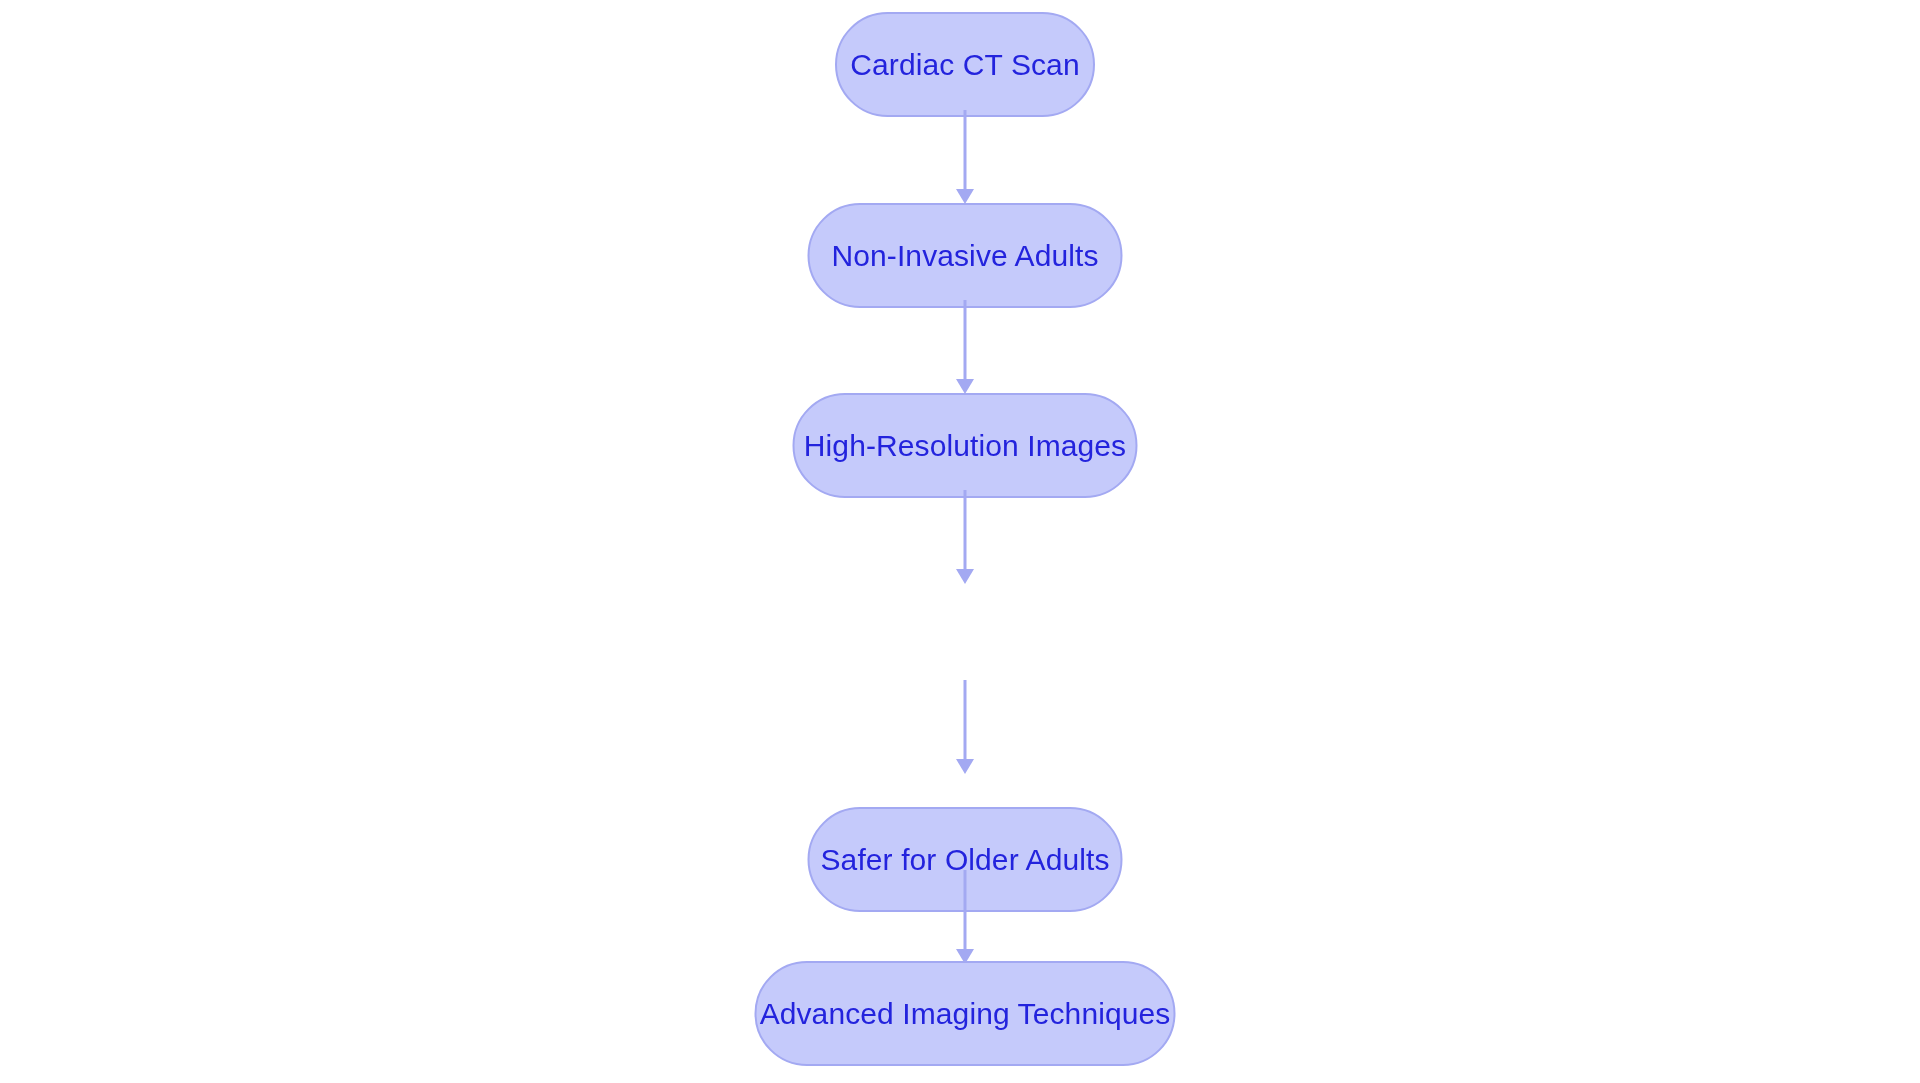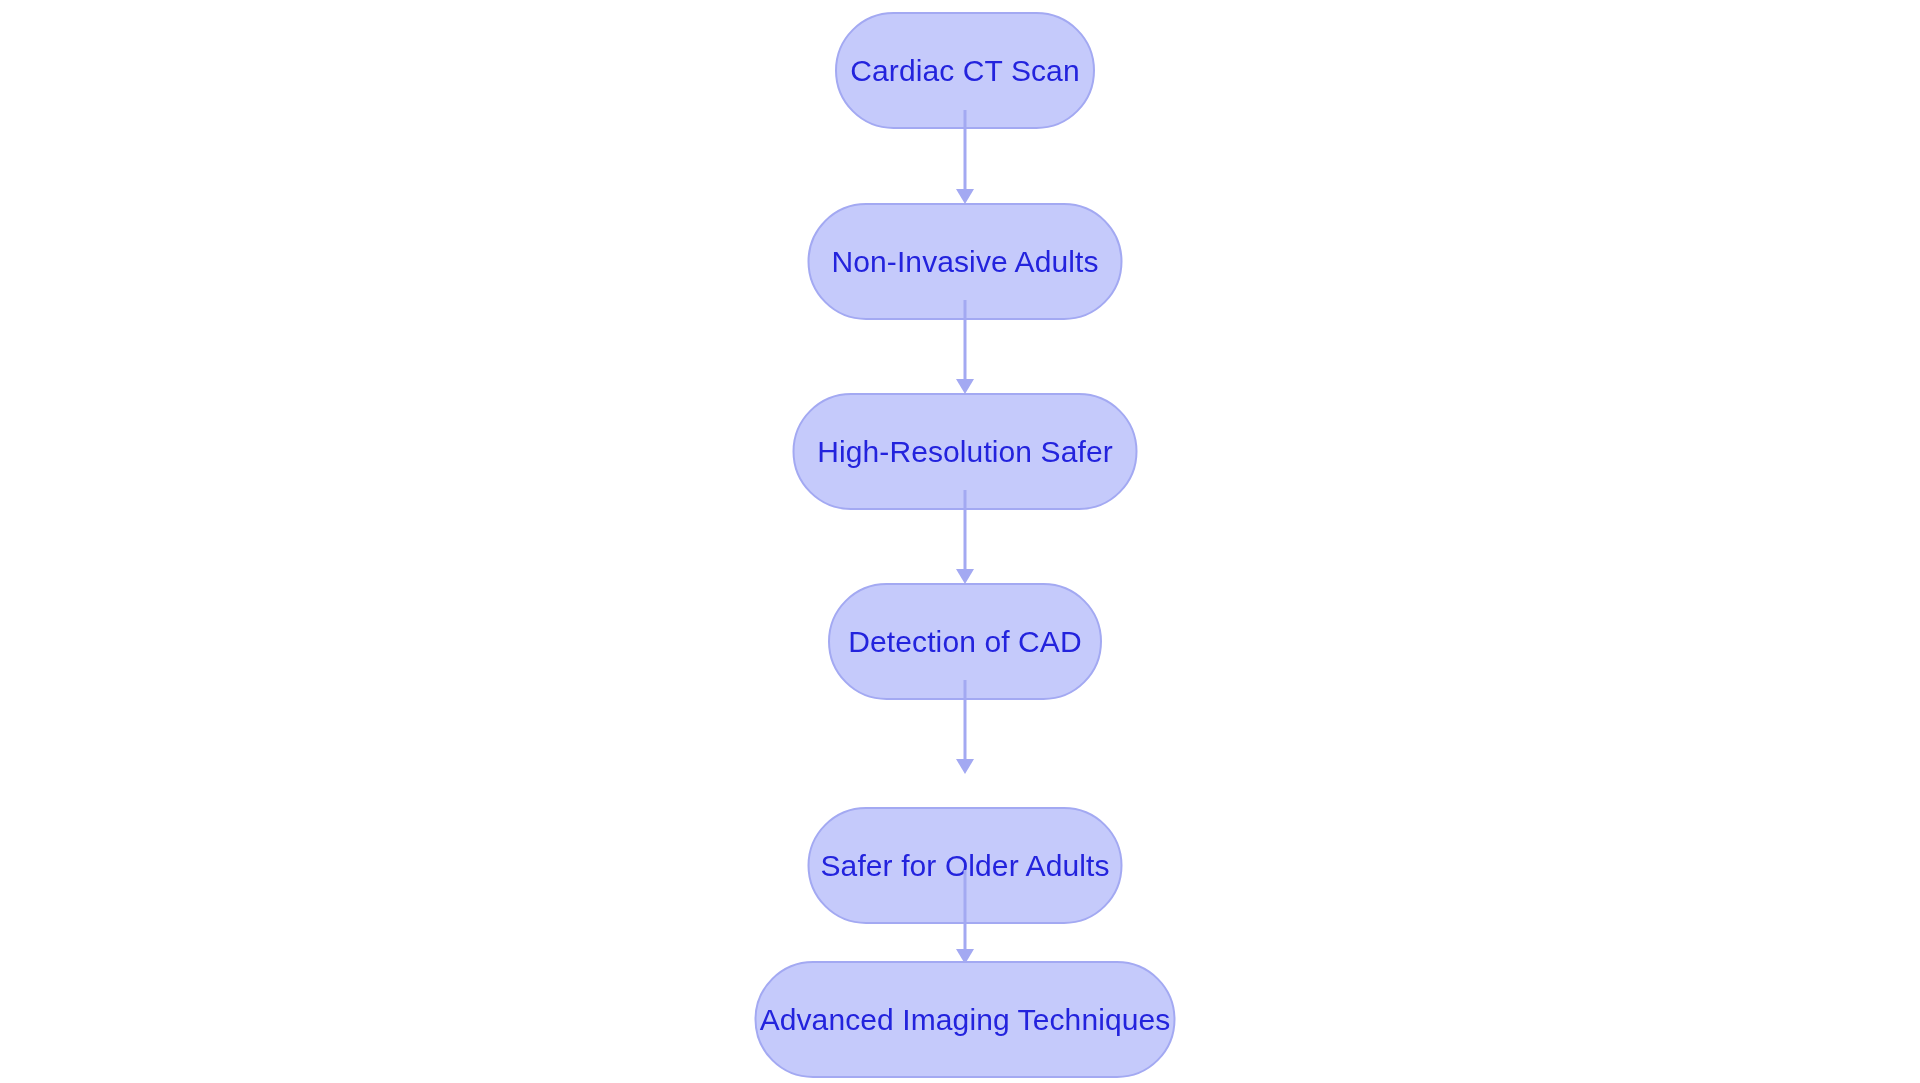--- a/index.html
+++ b/index.html
@@ -29,21 +29,21 @@
     top: 0;
     width: 1920px;
     height: 1083px;
   }
 
   .flow-node {
     position: absolute;
     left: 50%;
     transform: translateX(-50%);
     margin-left: 5px; 
-    height: 117px;
+    height: 105px;
     box-sizing: border-box;
     display: flex;
     align-items: center;
     justify-content: center;
     background: #c5cafb;
     border: 2px solid #a3a9f2;
     border-radius: 999px;
     color: #2323dd;
     font-size: 30px;
     font-weight: 400;
@@ -122,31 +122,28 @@
     <div class="flow-node node-1">
       <span class="node-label">Non-Invasive Adults</span>
     </div>
 
     <div class="flow-connector conn-1">
       <div class="connector-stem"></div>
       <div class="connector-arrowhead"></div>
     </div>
 
     <div class="flow-node node-2">
-      <span class="node-label">High-Resolution Safer</span>
+      <span class="node-label">High-Resolution Images</span>
     </div>
 
     <div class="flow-connector conn-2">
       <div class="connector-stem"></div>
       <div class="connector-arrowhead"></div>
     </div>
 
-    <div class="flow-node node-3">
-      <span class="node-label">Detection of CAD</span>
-    </div>
 
     <div class="flow-connector conn-3">
       <div class="connector-stem"></div>
       <div class="connector-arrowhead"></div>
     </div>
 
     <div class="flow-node node-4">
       <span class="node-label">Safer for Older Adults</span>
     </div>
 

